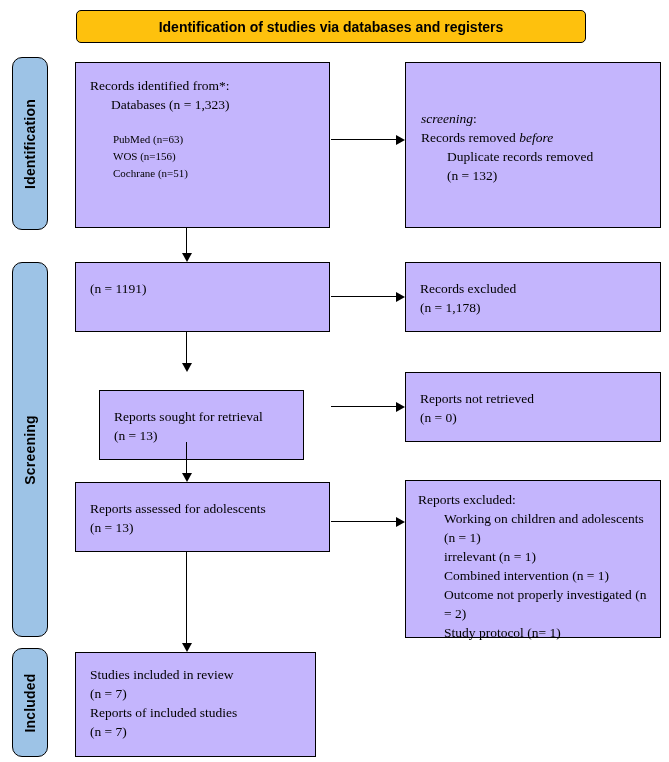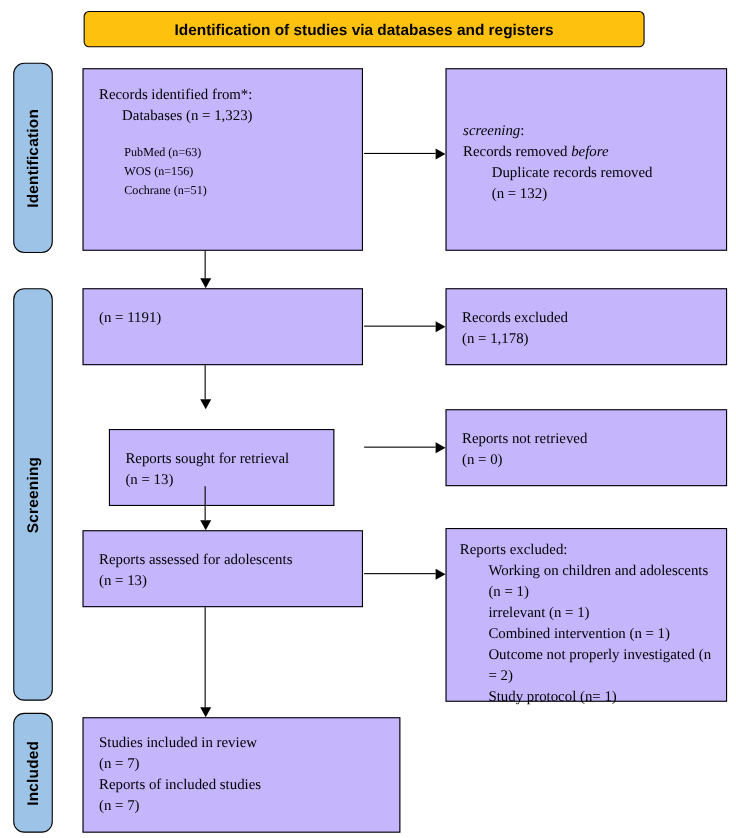--- a/index.html
+++ b/index.html
@@ -79,21 +79,21 @@
   <div class="box pad-md" style="left:75px;top:390px;width:205px;height:70px;margin-left:24px;">
     <div>Reports sought for retrieval</div>
     <div>(n = 13)</div>
   </div>
 
   <div class="box pad-md" style="left:75px;top:482px;width:255px;height:70px;">
     <div>Reports assessed for adolescents</div>
     <div>(n = 13)</div>
   </div>
 
-  <div class="box pad-xs" style="left:75px;top:652px;width:289px;height:105px;">
+  <div class="box pad-xs" style="left:75px;top:652px;width:241px;height:105px;">
     <div>Studies included in review</div>
     <div>(n = 7)</div>
     <div>Reports of included studies</div>
     <div>(n = 7)</div>
   </div>
 
   <div class="box pad-r1" style="left:405px;top:62px;width:256px;height:166px;">
     <div><span class="it">screening</span><span>:</span></div>
     <div><span>Records removed </span><span class="it">before</span></div>
     <div class="ind2">Duplicate records removed</div>

